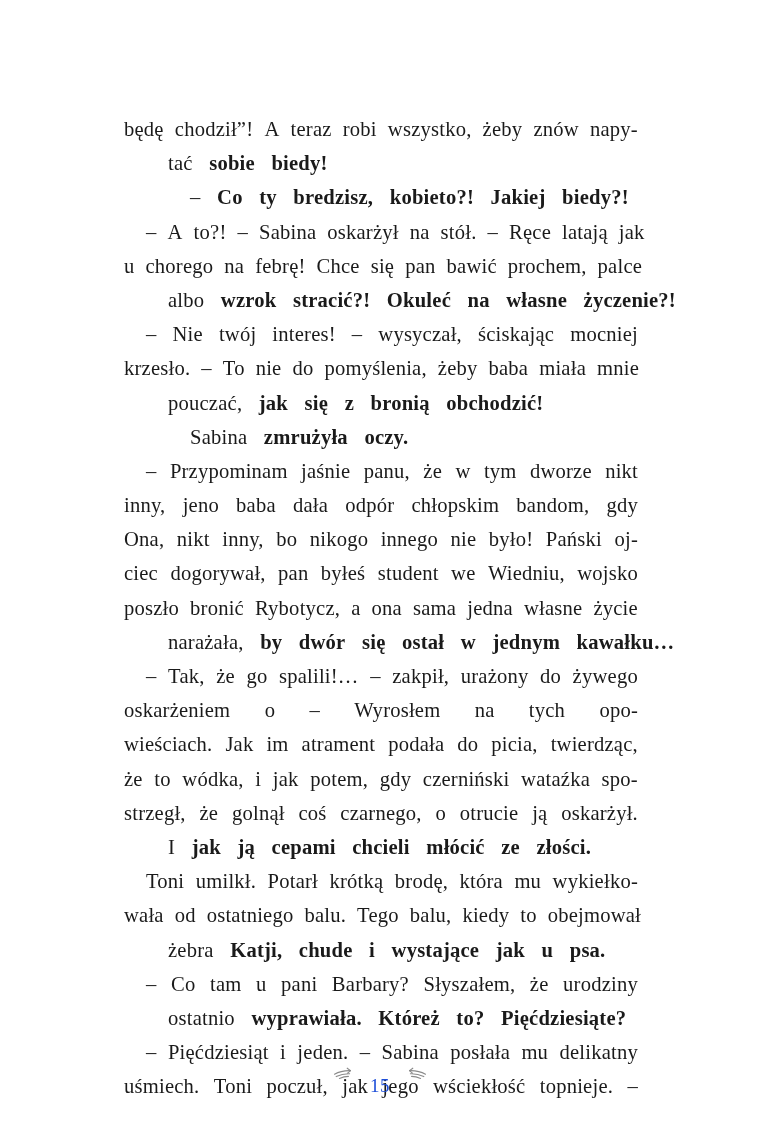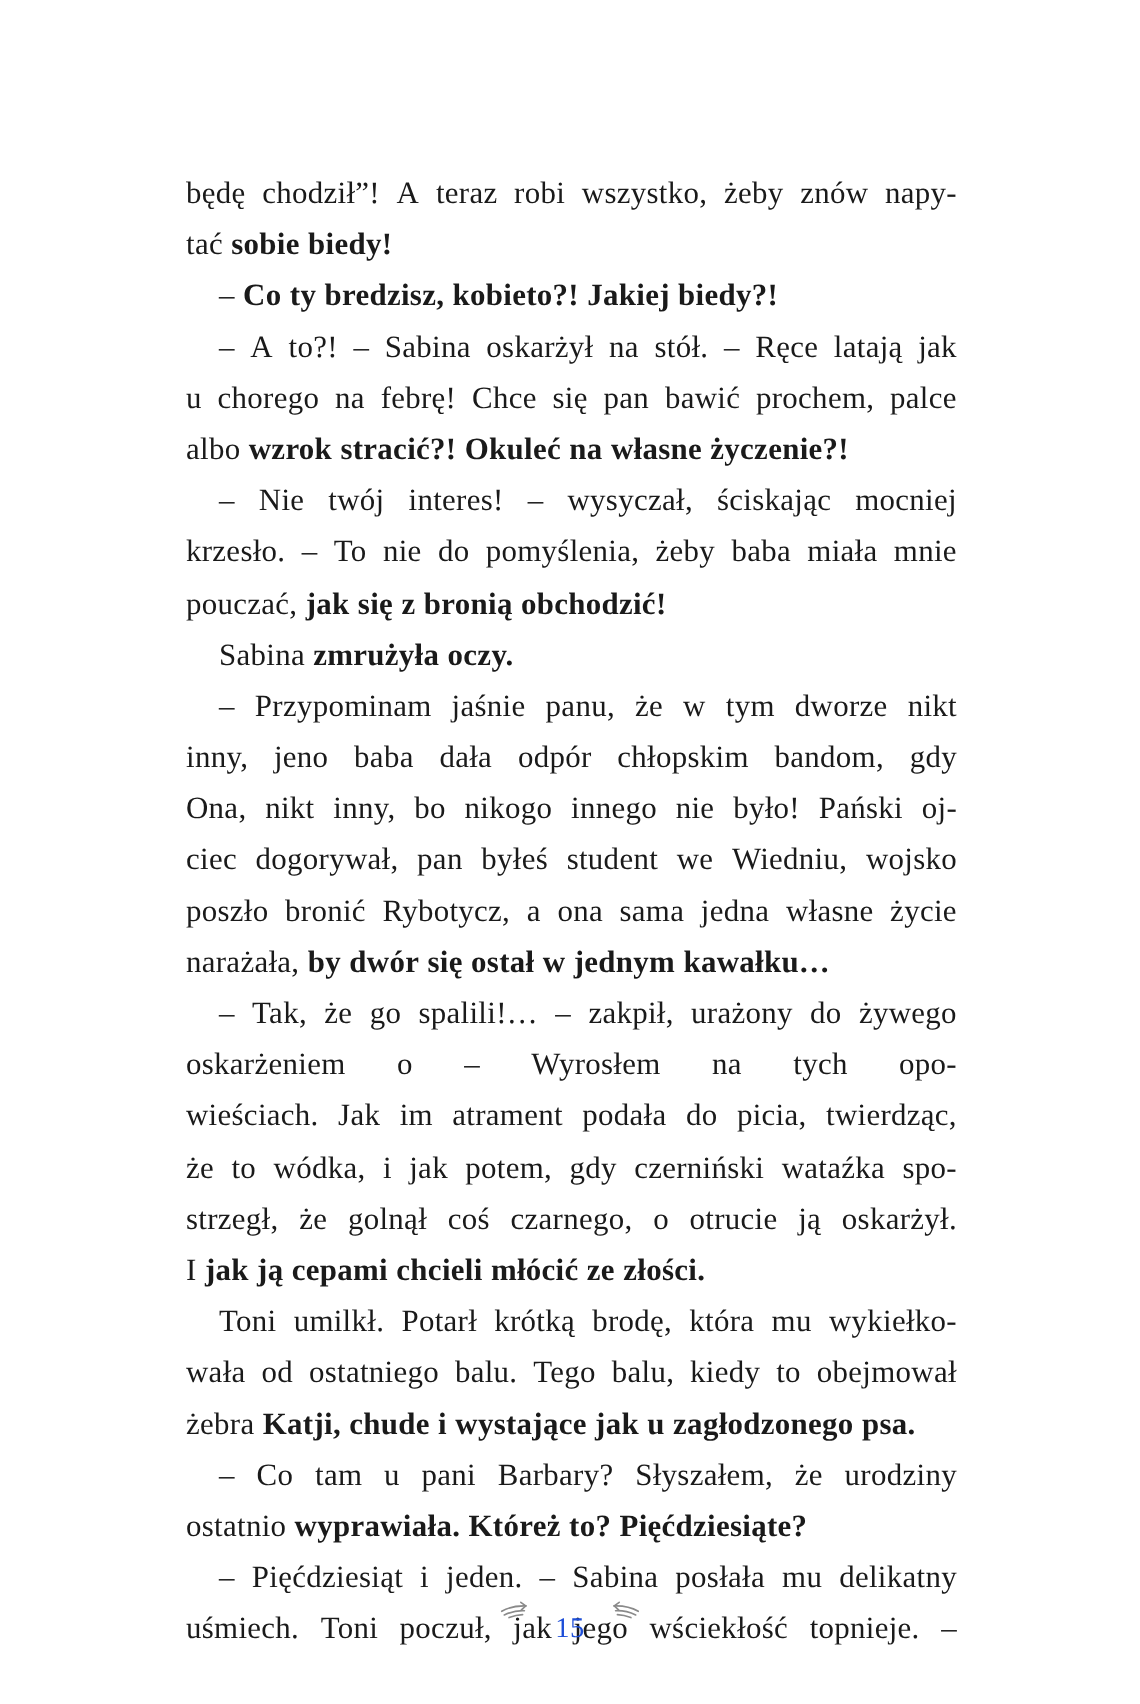--- a/index.html
+++ b/index.html
@@ -35,29 +35,31 @@
     margin: 0;
   }
 
   .line {
     display: flex;
     font-size: 20.6px;
     line-height: 34.2px;
     height: 34.2px;
     white-space: pre;
     letter-spacing: 0.01em;
+    gap: 11px;
   }
 
   
   .line.justify {
     justify-content: space-between;
   }
   
   .line.last {
     justify-content: flex-start;
+    margin-left: 44px;
   }
   .line.last .w + .w {
     margin-left: 0.27em;
     font-weight: bold;
   }
 
   .line.indent {
     padding-left: 22px;
   }
 
@@ -138,21 +140,21 @@
         <div class="line justify indent"><span class="w">–</span><span class="w">Tak,</span><span class="w">że</span><span class="w">go</span><span class="w">spalili!…</span><span class="w">–</span><span class="w">zakpił,</span><span class="w">urażony</span><span class="w">do</span><span class="w">żywego</span></div>
         <div class="line justify"><span class="w">oskarżeniem</span><span class="w">o</span><span class="w">–</span><span class="w">Wyrosłem</span><span class="w">na</span><span class="w">tych</span><span class="w">opo-</span></div>
         <div class="line justify"><span class="w">wieściach.</span><span class="w">Jak</span><span class="w">im</span><span class="w">atrament</span><span class="w">podała</span><span class="w">do</span><span class="w">picia,</span><span class="w">twierdząc,</span></div>
         <div class="line justify"><span class="w">że</span><span class="w">to</span><span class="w">wódka,</span><span class="w">i</span><span class="w">jak</span><span class="w">potem,</span><span class="w">gdy</span><span class="w">czerniński</span><span class="w">wataźka</span><span class="w">spo-</span></div>
         <div class="line justify"><span class="w">strzegł,</span><span class="w">że</span><span class="w">golnął</span><span class="w">coś</span><span class="w">czarnego,</span><span class="w">o</span><span class="w">otrucie</span><span class="w">ją</span><span class="w">oskarżył.</span></div>
         <div class="line last"><span class="w">I</span><span class="w">jak</span><span class="w">ją</span><span class="w">cepami</span><span class="w">chcieli</span><span class="w">młócić</span><span class="w">ze</span><span class="w">złości.</span></div>
       </div>
       <div class="para">
         <div class="line justify indent"><span class="w">Toni</span><span class="w">umilkł.</span><span class="w">Potarł</span><span class="w">krótką</span><span class="w">brodę,</span><span class="w">która</span><span class="w">mu</span><span class="w">wykiełko-</span></div>
         <div class="line justify"><span class="w">wała</span><span class="w">od</span><span class="w">ostatniego</span><span class="w">balu.</span><span class="w">Tego</span><span class="w">balu,</span><span class="w">kiedy</span><span class="w">to</span><span class="w">obejmował</span></div>
-        <div class="line last"><span class="w">żebra</span><span class="w">Katji,</span><span class="w">chude</span><span class="w">i</span><span class="w">wystające</span><span class="w">jak</span><span class="w">u</span><span class="w">zagłodzonego</span><span class="w">psa.</span></div>
+        <div class="line last"><span class="w">żebra</span><span class="w">Katji,</span><span class="w">chude</span><span class="w">i</span><span class="w">wystające</span><span class="w">jak</span><span class="w">u</span><span class="w">psa.</span></div>
       </div>
       <div class="para">
         <div class="line justify indent"><span class="w">–</span><span class="w">Co</span><span class="w">tam</span><span class="w">u</span><span class="w">pani</span><span class="w">Barbary?</span><span class="w">Słyszałem,</span><span class="w">że</span><span class="w">urodziny</span></div>
         <div class="line last"><span class="w">ostatnio</span><span class="w">wyprawiała.</span><span class="w">Któreż</span><span class="w">to?</span><span class="w">Pięćdziesiąte?</span></div>
       </div>
       <div class="para">
         <div class="line justify indent"><span class="w">–</span><span class="w">Pięćdziesiąt</span><span class="w">i</span><span class="w">jeden.</span><span class="w">–</span><span class="w">Sabina</span><span class="w">posłała</span><span class="w">mu</span><span class="w">delikatny</span></div>
         <div class="line justify"><span class="w">uśmiech.</span><span class="w">Toni</span><span class="w">poczuł,</span><span class="w">jak</span><span class="w">jego</span><span class="w">wściekłość</span><span class="w">topnieje.</span><span class="w">–</span></div>
       </div>
     </div>

